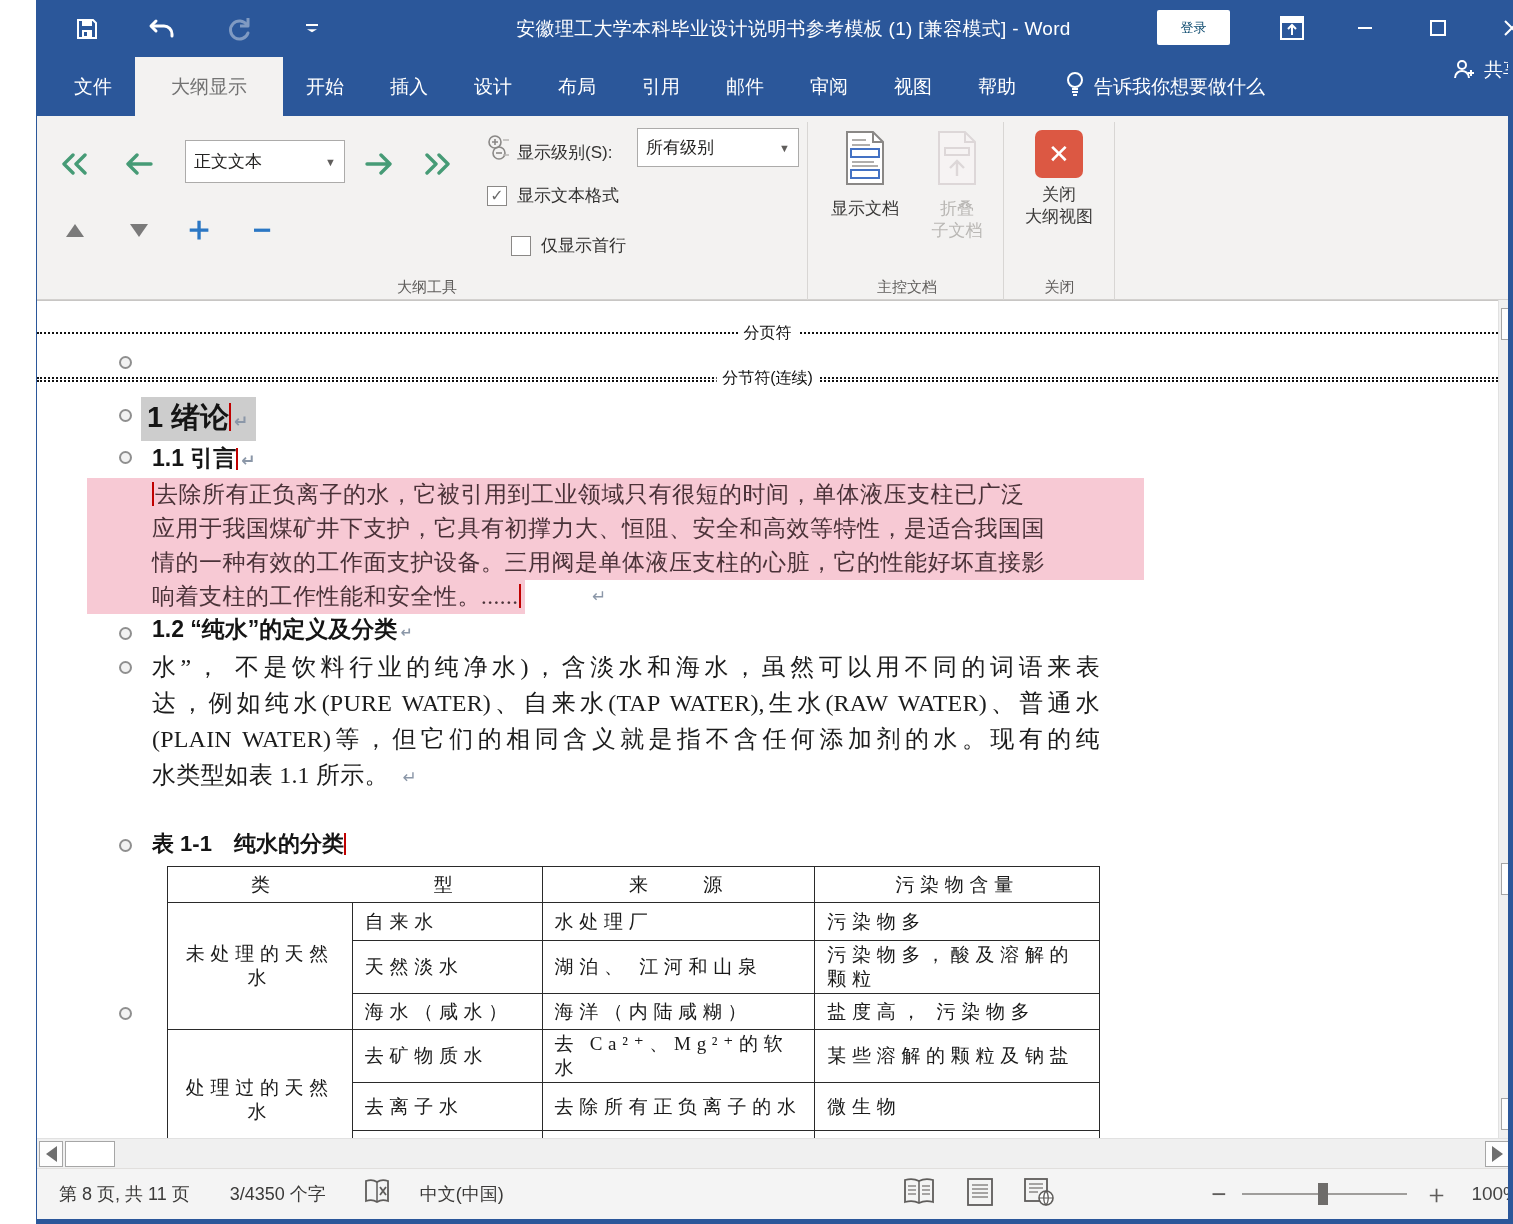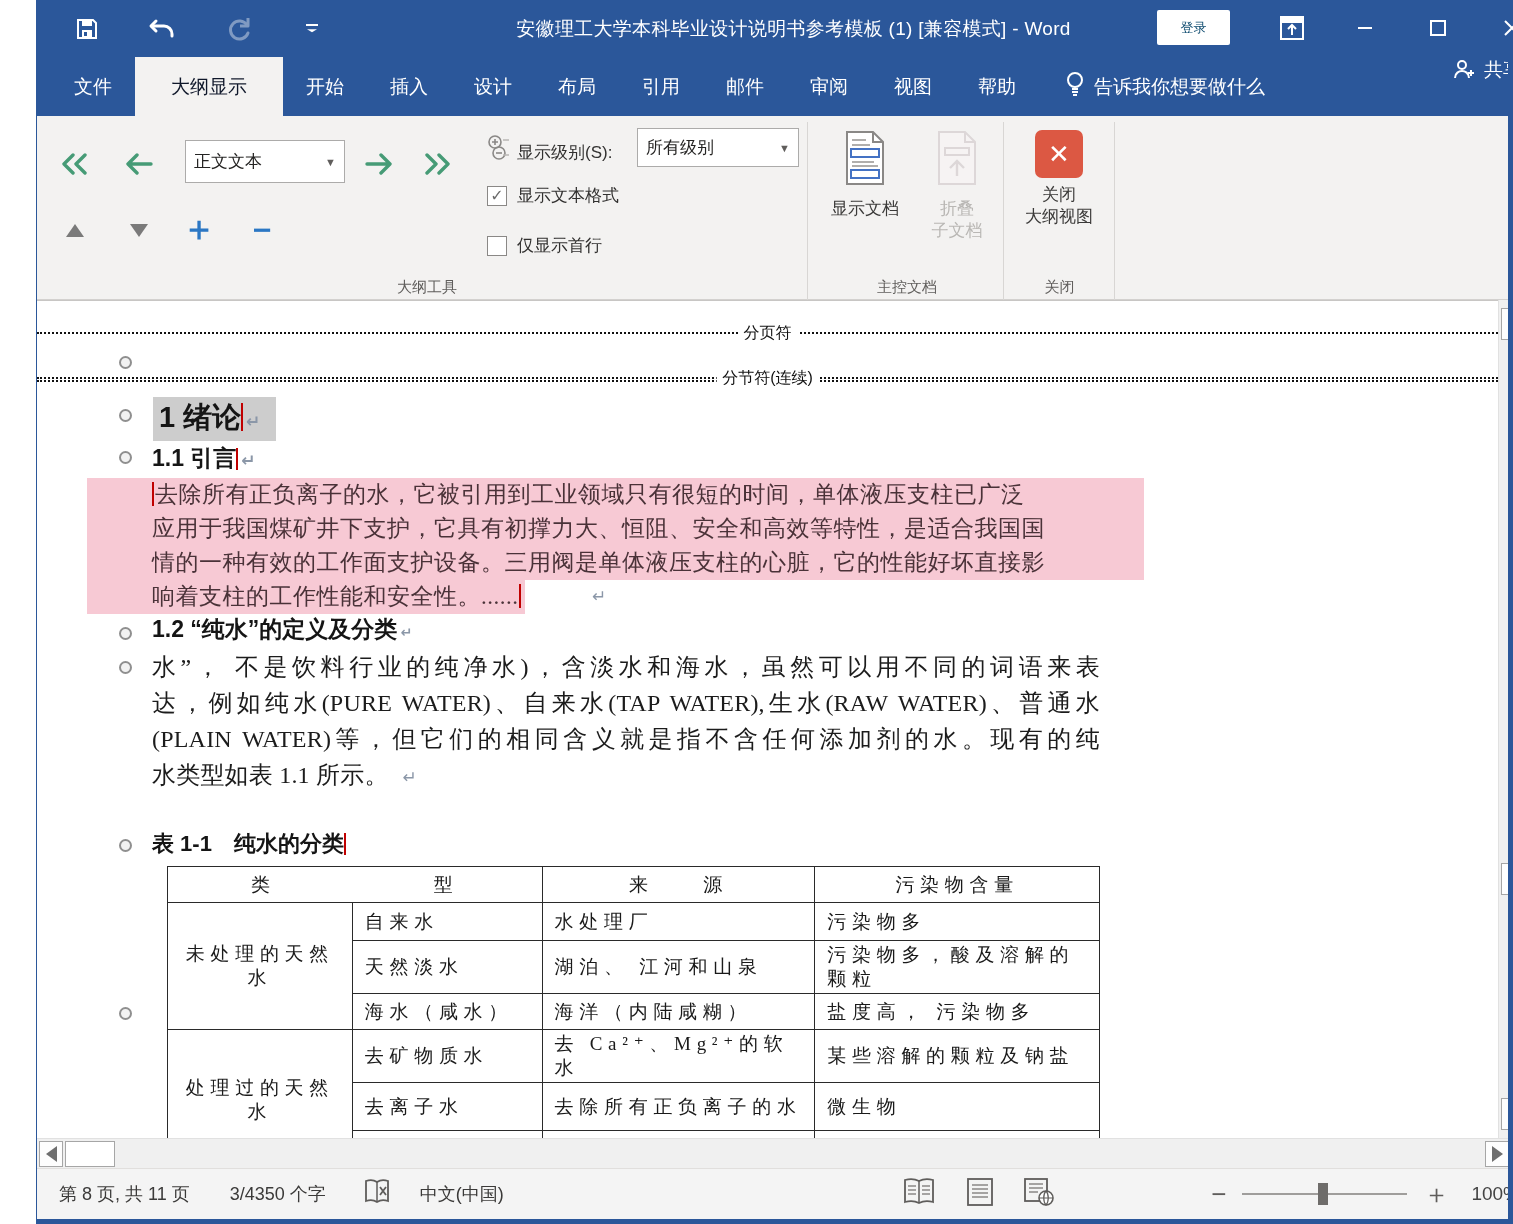--- a/index.html
+++ b/index.html
@@ -10,21 +10,21 @@
   
   .titlebar { position:absolute; left:0; top:0; width:1513px; height:57px; background:#2b579a; color:#fff; }
   .qat-btn { position:absolute; top:12px; width:34px; height:34px; display:flex; align-items:center; justify-content:center; color:#fff; }
   .title-text { position:absolute; top:0; left:0; width:100%; height:57px; display:flex; align-items:center; justify-content:center; font-size:19px; color:#fff; letter-spacing:0.3px; }
   .signin { position:absolute; left:1120px; top:10px; width:73px; height:35px; background:#fff; color:#0c4a6e; font-size:13px; display:flex; align-items:center; justify-content:center; border-radius:2px; cursor:pointer; }
   .winbtn { position:absolute; top:8px; width:44px; height:40px; display:flex; align-items:center; justify-content:center; color:#fff; font-size:18px; }
 
   
   .tabrow { position:absolute; left:0; top:57px; width:1513px; height:59px; background:#2b579a; display:flex; align-items:stretch; color:#fff; font-size:19px; }
   .tab { display:flex; align-items:center; padding:0 23px; cursor:pointer; }
-  .tab.active { background:#f3f2f1; color:#0f172a; }
+  .tab.active { background:#f3f2f1; color:#737373; }
   .tellme { display:flex; align-items:center; gap:9px; margin-left:16px; padding:0 10px; cursor:pointer; }
   .share { position:absolute; right:28px; top:0; height:59px; display:flex; align-items:flex-start; gap:9px; cursor:pointer; }
 
   
   .ribbon { position:absolute; left:0; top:116px; width:1513px; height:184px; background:#f3f2f1; border-bottom:1px solid #d3d1cf; }
   .vsep { position:absolute; top:6px; height:270px; width:1px; background:#d8d6d4; }
   .grouplabel { position:absolute; top:162px; font-size:15px; color:#605e5c; text-align:center; }
   .arrowbtn { position:absolute; width:40px; height:32px; display:flex; align-items:center; justify-content:center; color:#469b76; cursor:pointer; }
   .combo { position:absolute; background:#fff; border:1px solid #acabaa; display:flex; align-items:center; font-size:17px; color:#252423; padding:0 8px; cursor:pointer; }
   .combo .dd { margin-left:auto; color:#605e5c; font-size:11px; }
@@ -38,21 +38,21 @@
   .closeicon { width:48px; height:48px; background:#dc5843; border-radius:7px; display:flex; align-items:center; justify-content:center; color:#fff; font-size:26px; font-weight:bold; }
   .collapse-chevron { position:absolute; right:18px; top:160px; color:#605e5c; cursor:pointer; }
 
   
   .docarea { position:absolute; left:0; top:300px; width:1461px; height:838px; background:#fff; overflow:hidden; border-top:1px solid #c8c6c4; font-family:"Liberation Serif","DejaVu Serif",serif; }
   .break-line { position:absolute; left:0; width:100%; }
   .break-label { position:absolute; top:-11px; left:50%; transform:translateX(-50%); background:#fff; padding:0 6px; font-size:16px; font-family:"Liberation Sans",sans-serif; color:#111; white-space:nowrap; }
   .bullet { position:absolute; width:13px; height:13px; border:2px solid #8f8f8f; border-radius:50%; background:#f2f2f2; }
   .pilcrow { color:#8b97a8; font-size:17px; font-family:"DejaVu Sans",sans-serif; margin-left:3px; }
   .caret { display:inline-block; width:2px; background:#c00000; vertical-align:-4px; }
-  .h1sel { position:absolute; left:116px; top:96px; background:#cdcdcd; padding:1px 16px 3px 6px; font-size:29px; font-weight:bold; font-family:"Liberation Sans",sans-serif; color:#151515; }
+  .h1sel { position:absolute; left:104px; top:96px; background:#cdcdcd; padding:1px 8px 3px 6px; font-size:29px; font-weight:bold; font-family:"Liberation Sans",sans-serif; color:#151515; }
   .h2 { position:absolute; left:115px; font-size:23px; font-weight:bold; font-family:"Liberation Sans",sans-serif; color:#151515; }
   .pinkwrap { position:absolute; left:50px; top:177px; }
   .pinkline { height:34px; line-height:34px; background:#f7c9d4; padding-left:65px; width:1057px; font-size:23px; letter-spacing:0.5px; color:#4a3238; white-space:nowrap; }
   .pinkline.last { width:max-content; padding-right:4px; }
   .changebar { display:inline-block; width:2px; height:24px; background:#c00000; vertical-align:-4px; margin-right:1px; }
   .p2 { position:absolute; left:115px; top:348px; width:948px; font-size:24px; color:#1c1c1c; }
   .p2 .ln { height:36px; line-height:36px; text-align:justify; text-align-last:justify; letter-spacing:0.2px; }
   .p2 .ln.lastln { text-align:left; text-align-last:left; }
   .tcaption { position:absolute; left:115px; top:528px; font-size:22px; font-weight:bold; font-family:"Liberation Sans",sans-serif; color:#151515; }
   .scantable { position:absolute; left:130px; top:565px; width:933px; border-collapse:collapse; font-family:"Liberation Serif","DejaVu Serif",serif; font-size:19px; color:#1a1a1a; }
@@ -225,21 +225,21 @@
     </div>
     <div style="position:absolute; left:480px; top:25px; font-size:17px; color:#323130">显示级别(S):</div>
     <div class="combo" style="left:600px; top:12px; width:162px; height:39px">
       <span>所有级别</span>
       <span class="dd">▼</span>
     </div>
     <div class="checkrow" style="left:450px; top:68px">
       <span class="cbox">✓</span>
       <span>显示文本格式</span>
     </div>
-    <div class="checkrow" style="left:450px; top:118px">
+    <div class="checkrow" style="left:474px; top:118px">
       <span class="cbox"></span>
       <span>仅显示首行</span>
     </div>
 
     <div class="vsep" style="left:770px"></div>
 
     <div class="bigbtn" style="left:788px; top:14px; width:80px">
       <span>
         <svg width="44" height="56" viewBox="0 0 44 56">
             <path d="M4 2 h26 l10 10 v42 H4 z" fill="#fff" stroke="#8a8886" stroke-width="2"></path>

